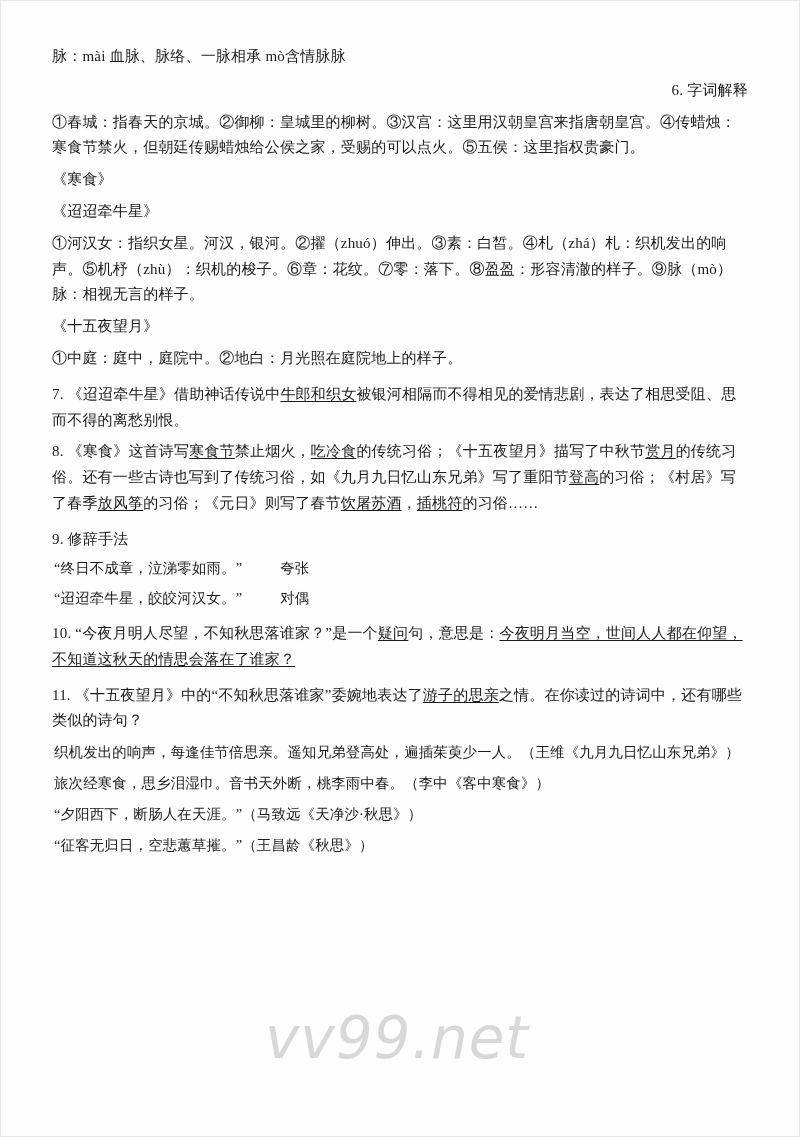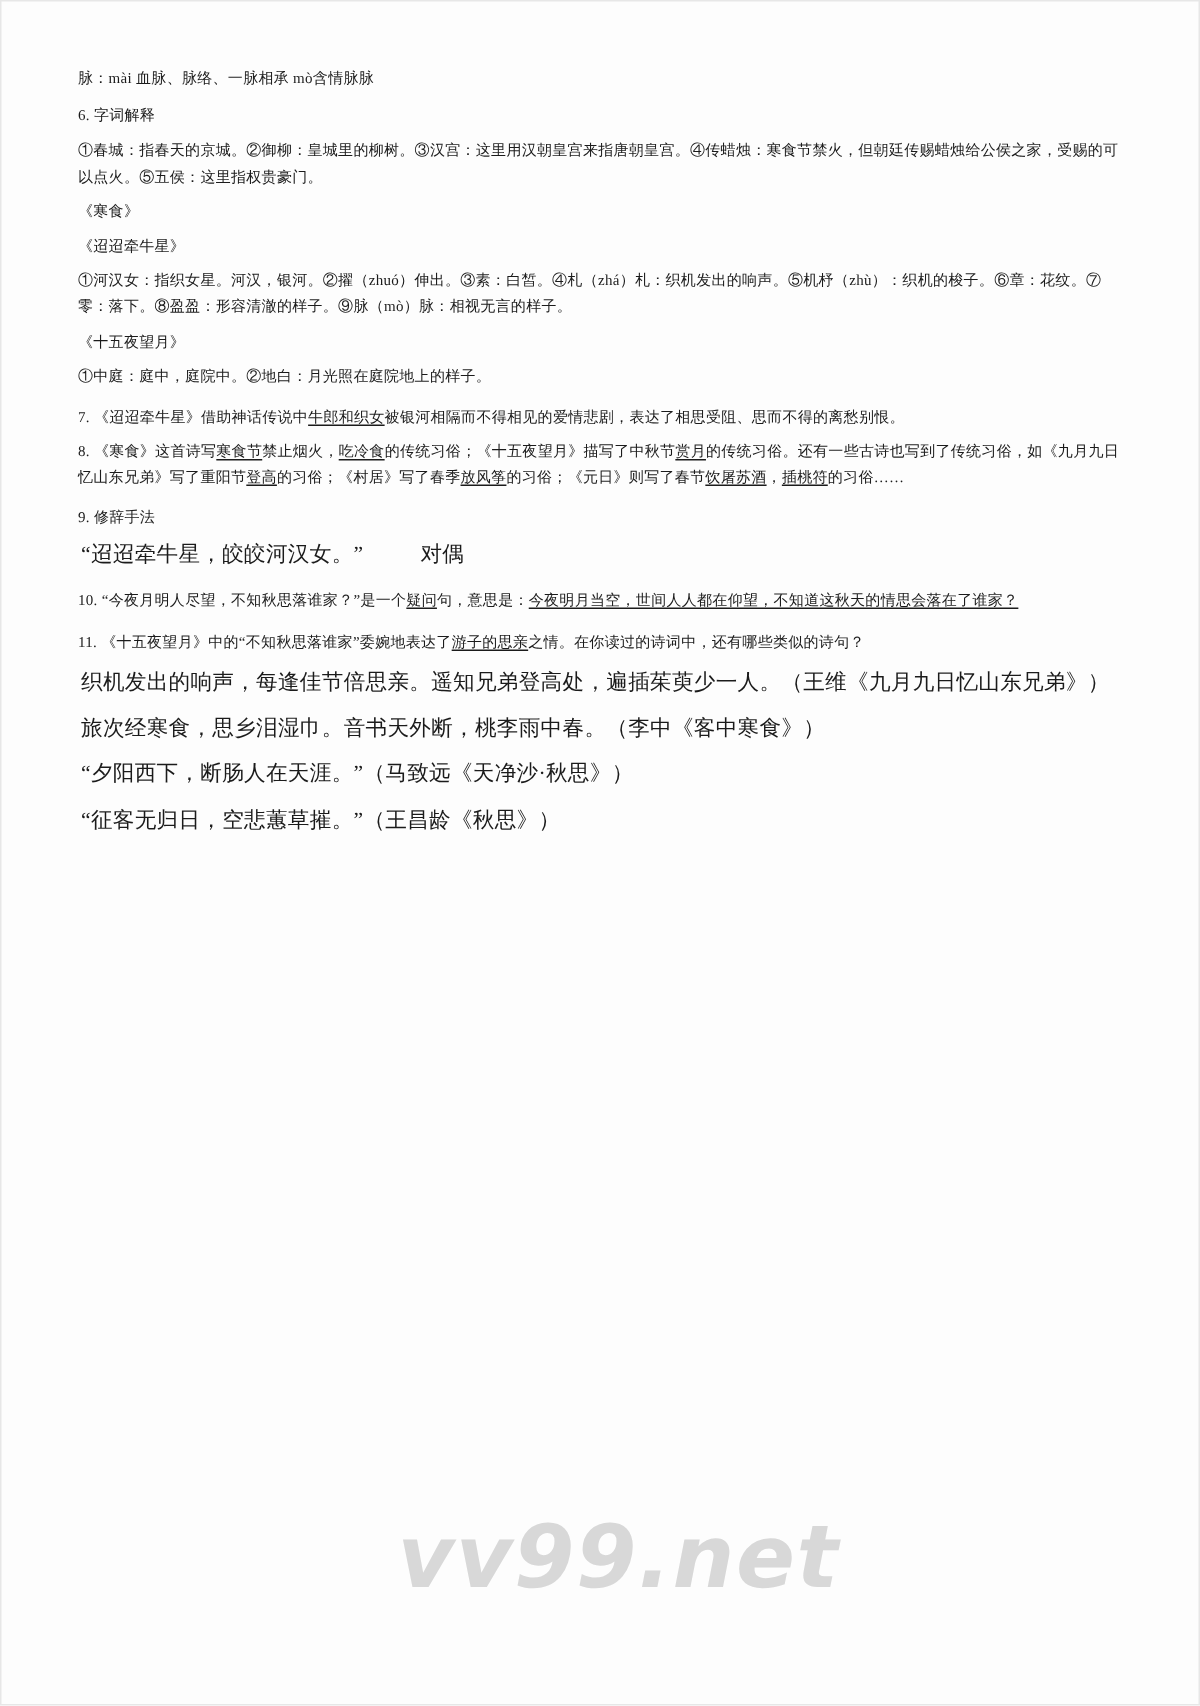--- a/index.html
+++ b/index.html
@@ -30,49 +30,50 @@
     border: 1px solid #e7e7e7;
     pointer-events: none;
   }
   .content {
     position: relative;
     z-index: 2;
   }
   p {
     margin: 0 0 6px 0;
     line-height: 1.72;
-    font-size: 10px;
+    font-size: 15px;
     letter-spacing: 0.2px;
   }
   .u {
     text-decoration: underline;
     text-underline-offset: 2px;
   }
   .sec-title {
     margin-top: 8px;
+    text-align: right;
   }
   .tight { margin-bottom: 3px; }
   .gap-top { margin-top: 10px; }
   .poemline {
     margin: 0 0 6px 0;
     line-height: 1.72;
     font-size: 14.4px;
     padding-left: 2px;
   }
   .answer-gap {
     display: inline-block;
     width: 38px;
   }
   .watermark {
     position: absolute;
     left: 265px;
     top: 1004px;
     font-family: "DejaVu Sans", "Liberation Sans", sans-serif;
     font-size: 58px;
-    font-weight: bold;
+    font-weight: normal;
     font-style: italic;
     color: #d8d8d8;
     letter-spacing: 1px;
     z-index: 1;
     user-select: none;
     white-space: nowrap;
   }
 </style>
 </head>
 <body>
@@ -98,20 +99,23 @@
     <p class="gap-top">
       <span>7. 《迢迢牵牛星》借助神话传说中</span><span class="u">牛郎和织女</span><span>被银河相隔而不得相见的爱情悲剧，表达了相思受阻、思而不得的离愁别恨。</span>
     </p>
 
     <p>
       <span>8. 《寒食》这首诗写</span><span class="u">寒食节</span><span>禁止烟火，</span><span class="u">吃冷食</span><span>的传统习俗；《十五夜望月》描写了中秋节</span><span class="u">赏月</span><span>的传统习俗。还有一些古诗也写到了传统习俗，如《九月九日忆山东兄弟》写了重阳节</span><span class="u">登高</span><span>的习俗；《村居》写了春季</span><span class="u">放风筝</span><span>的习俗；《元日》则写了春节</span><span class="u">饮屠苏酒</span><span>，</span><span class="u">插桃符</span><span>的习俗……</span>
     </p>
 
     <p class="gap-top tight">9. 修辞手法</p>
     <p class="poemline">
+      <span>“终日不成章，泣涕零如雨。”</span><span class="answer-gap"></span><span>夸张</span>
+    </p>
+    <p class="poemline">
       <span>“迢迢牵牛星，皎皎河汉女。”</span><span class="answer-gap"></span><span>对偶</span>
     </p>
 
     <p class="gap-top">
       <span>10. “今夜月明人尽望，不知秋思落谁家？”是一个</span><span class="u">疑问</span><span>句，意思是：</span><span class="u">今夜明月当空，世间人人都在仰望，不知道这秋天的情思会落在了谁家？</span>
     </p>
 
     <p class="gap-top">
       <span>11. 《十五夜望月》中的“不知秋思落谁家”委婉地表达了</span><span class="u">游子的思亲</span><span>之情。在你读过的诗词中，还有哪些类似的诗句？</span>
     </p>

